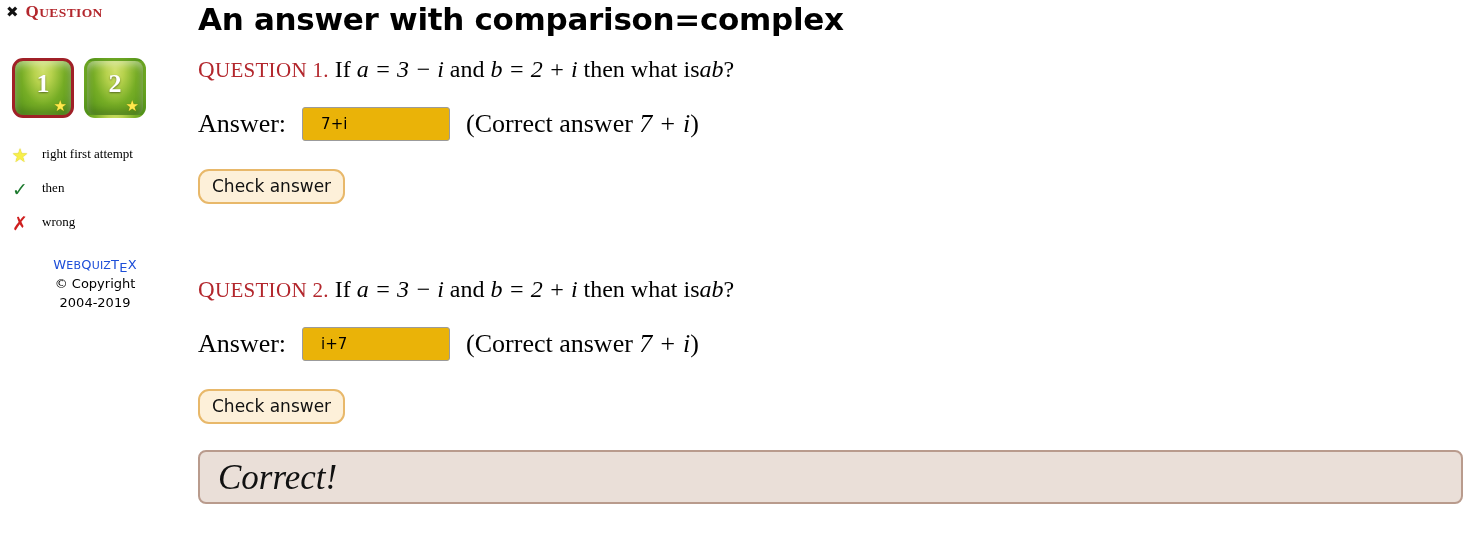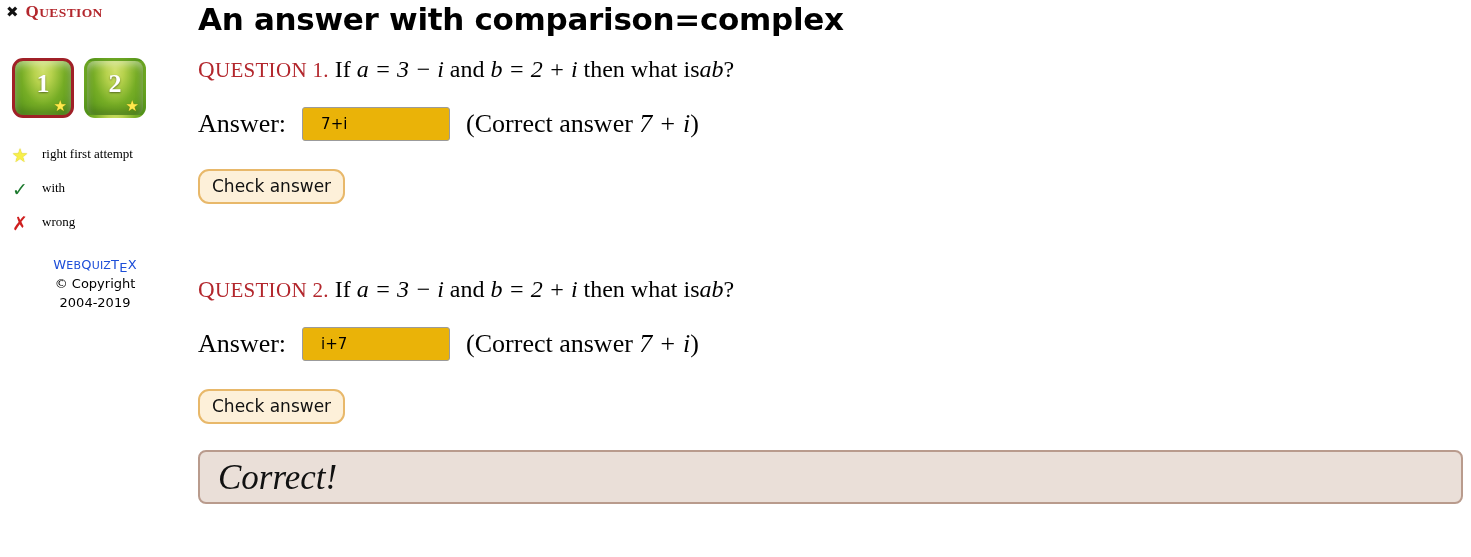--- a/index.html
+++ b/index.html
@@ -258,21 +258,21 @@
     </div>
   </div>
 
   <div class="legend">
     <div class="legend-row">
       <span class="legend-ico star">★</span>
       <span class="legend-text">right first attempt</span>
     </div>
     <div class="legend-row">
       <span class="legend-ico check">✓</span>
-      <span class="legend-text">with</span>
+      <span class="legend-text">then</span>
     </div>
     <div class="legend-row">
       <span class="legend-ico cross">✗</span>
       <span class="legend-text">wrong</span>
     </div>
   </div>
 
   <div class="copyright">
     <div class="brand"><span>W</span><span class="b-lower">EB</span><span>Q</span><span class="b-lower">UIZ</span><span>T</span><span class="sub-e">E</span><span>X</span></div>
     <div>© Copyright</div>

